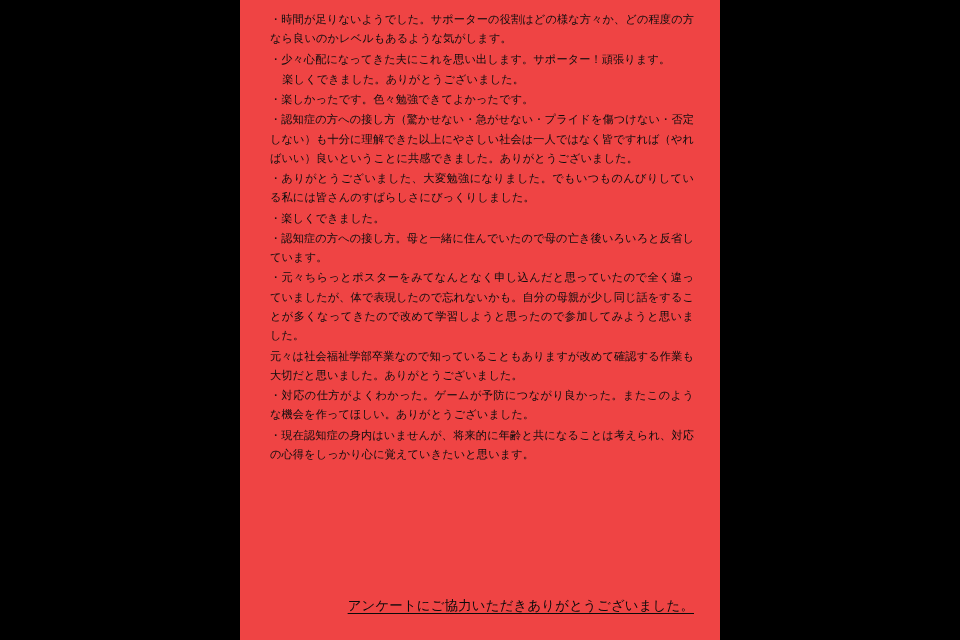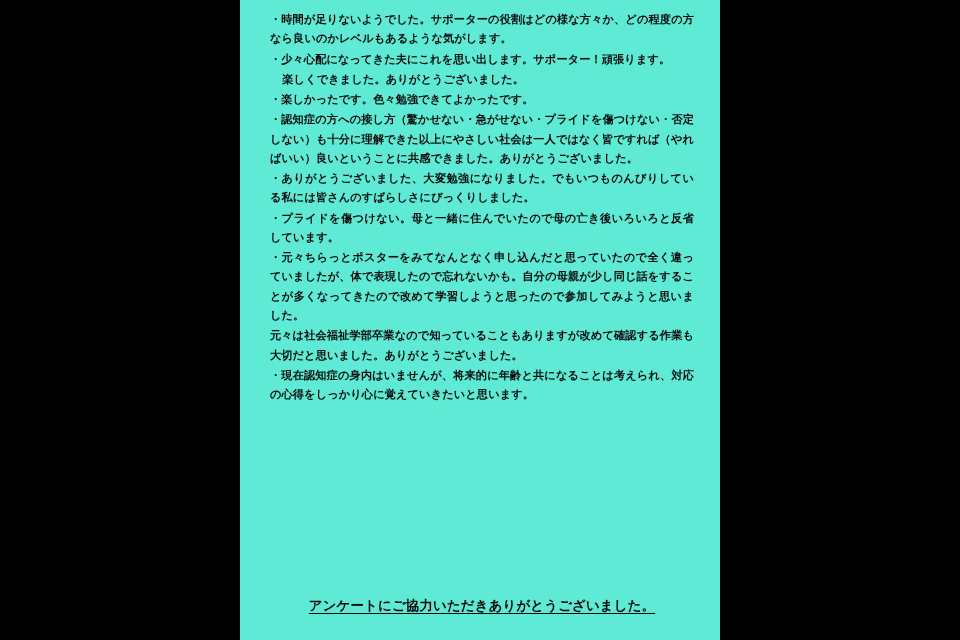--- a/index.html
+++ b/index.html
@@ -18,22 +18,21 @@
     width: 960px;
     height: 640px;
     background: #000000;
   }
   .page {
     position: absolute;
     left: 240px;
     top: 0;
     width: 480px;
     height: 640px;
-    background: #5eead4;
-    font-weight: bold;
+    background: #ef4444;
   }
   .page-body {
     padding: 10px 26px 0 30px;
     box-sizing: border-box;
     width: 100%;
   }
   .para {
     font-size: 11.2px;
     line-height: 1.72;
     color: #0d0d0d;
@@ -52,21 +51,21 @@
     right: 26px;
     top: 596px;
   }
   .closing {
     font-size: 13.4px;
     line-height: 1.5;
     color: #0b0b0b;
     text-decoration: underline;
     text-underline-offset: 3px;
     letter-spacing: 0.2px;
-    text-align: center;
+    text-align: right;
   }
 </style>
 </head>
 <body>
 
 <div class="viewer">
   <div class="page">
     <div class="page-body">
 
       <p class="para">・時間が足りないようでした。サポーターの役割はどの様な方々か、どの程度の方なら良いのかレベルもあるような気がします。</p>
@@ -77,27 +76,29 @@
         <span class="sub">楽しくできました。ありがとうございました。</span>
       </p>
 
       <p class="para">・楽しかったです。色々勉強できてよかったです。</p>
 
       <p class="para">・認知症の方への接し方（驚かせない・急がせない・プライドを傷つけない・否定しない）も十分に理解できた以上にやさしい社会は一人ではなく皆ですれば（やればいい）良いということに共感できました。ありがとうございました。</p>
 
 
       <p class="para">・ありがとうございました、大変勉強になりました。でもいつものんびりしている私には皆さんのすばらしさにびっくりしました。</p>
 
+      <p class="para">・楽しくできました。</p>
 
-      <p class="para">・プライドを傷つけない。母と一緒に住んでいたので母の亡き後いろいろと反省しています。</p>
+      <p class="para">・認知症の方への接し方。母と一緒に住んでいたので母の亡き後いろいろと反省しています。</p>
 
       <p class="para">・元々ちらっとポスターをみてなんとなく申し込んだと思っていたので全く違っていましたが、体で表現したので忘れないかも。自分の母親が少し同じ話をすることが多くなってきたので改めて学習しようと思ったので参加してみようと思いました。</p>
 
       <p class="para">元々は社会福祉学部卒業なので知っていることもありますが改めて確認する作業も大切だと思いました。ありがとうございました。</p>
 
+      <p class="para">・対応の仕方がよくわかった。ゲームが予防につながり良かった。またこのような機会を作ってほしい。ありがとうございました。</p>
 
       <p class="para">・現在認知症の身内はいませんが、将来的に年齢と共になることは考えられ、対応の心得をしっかり心に覚えていきたいと思います。</p>
 
     </div>
 
     <div class="closing-wrap">
       <div class="closing">アンケートにご協力いただきありがとうございました。</div>
     </div>
   </div>
 </div>

